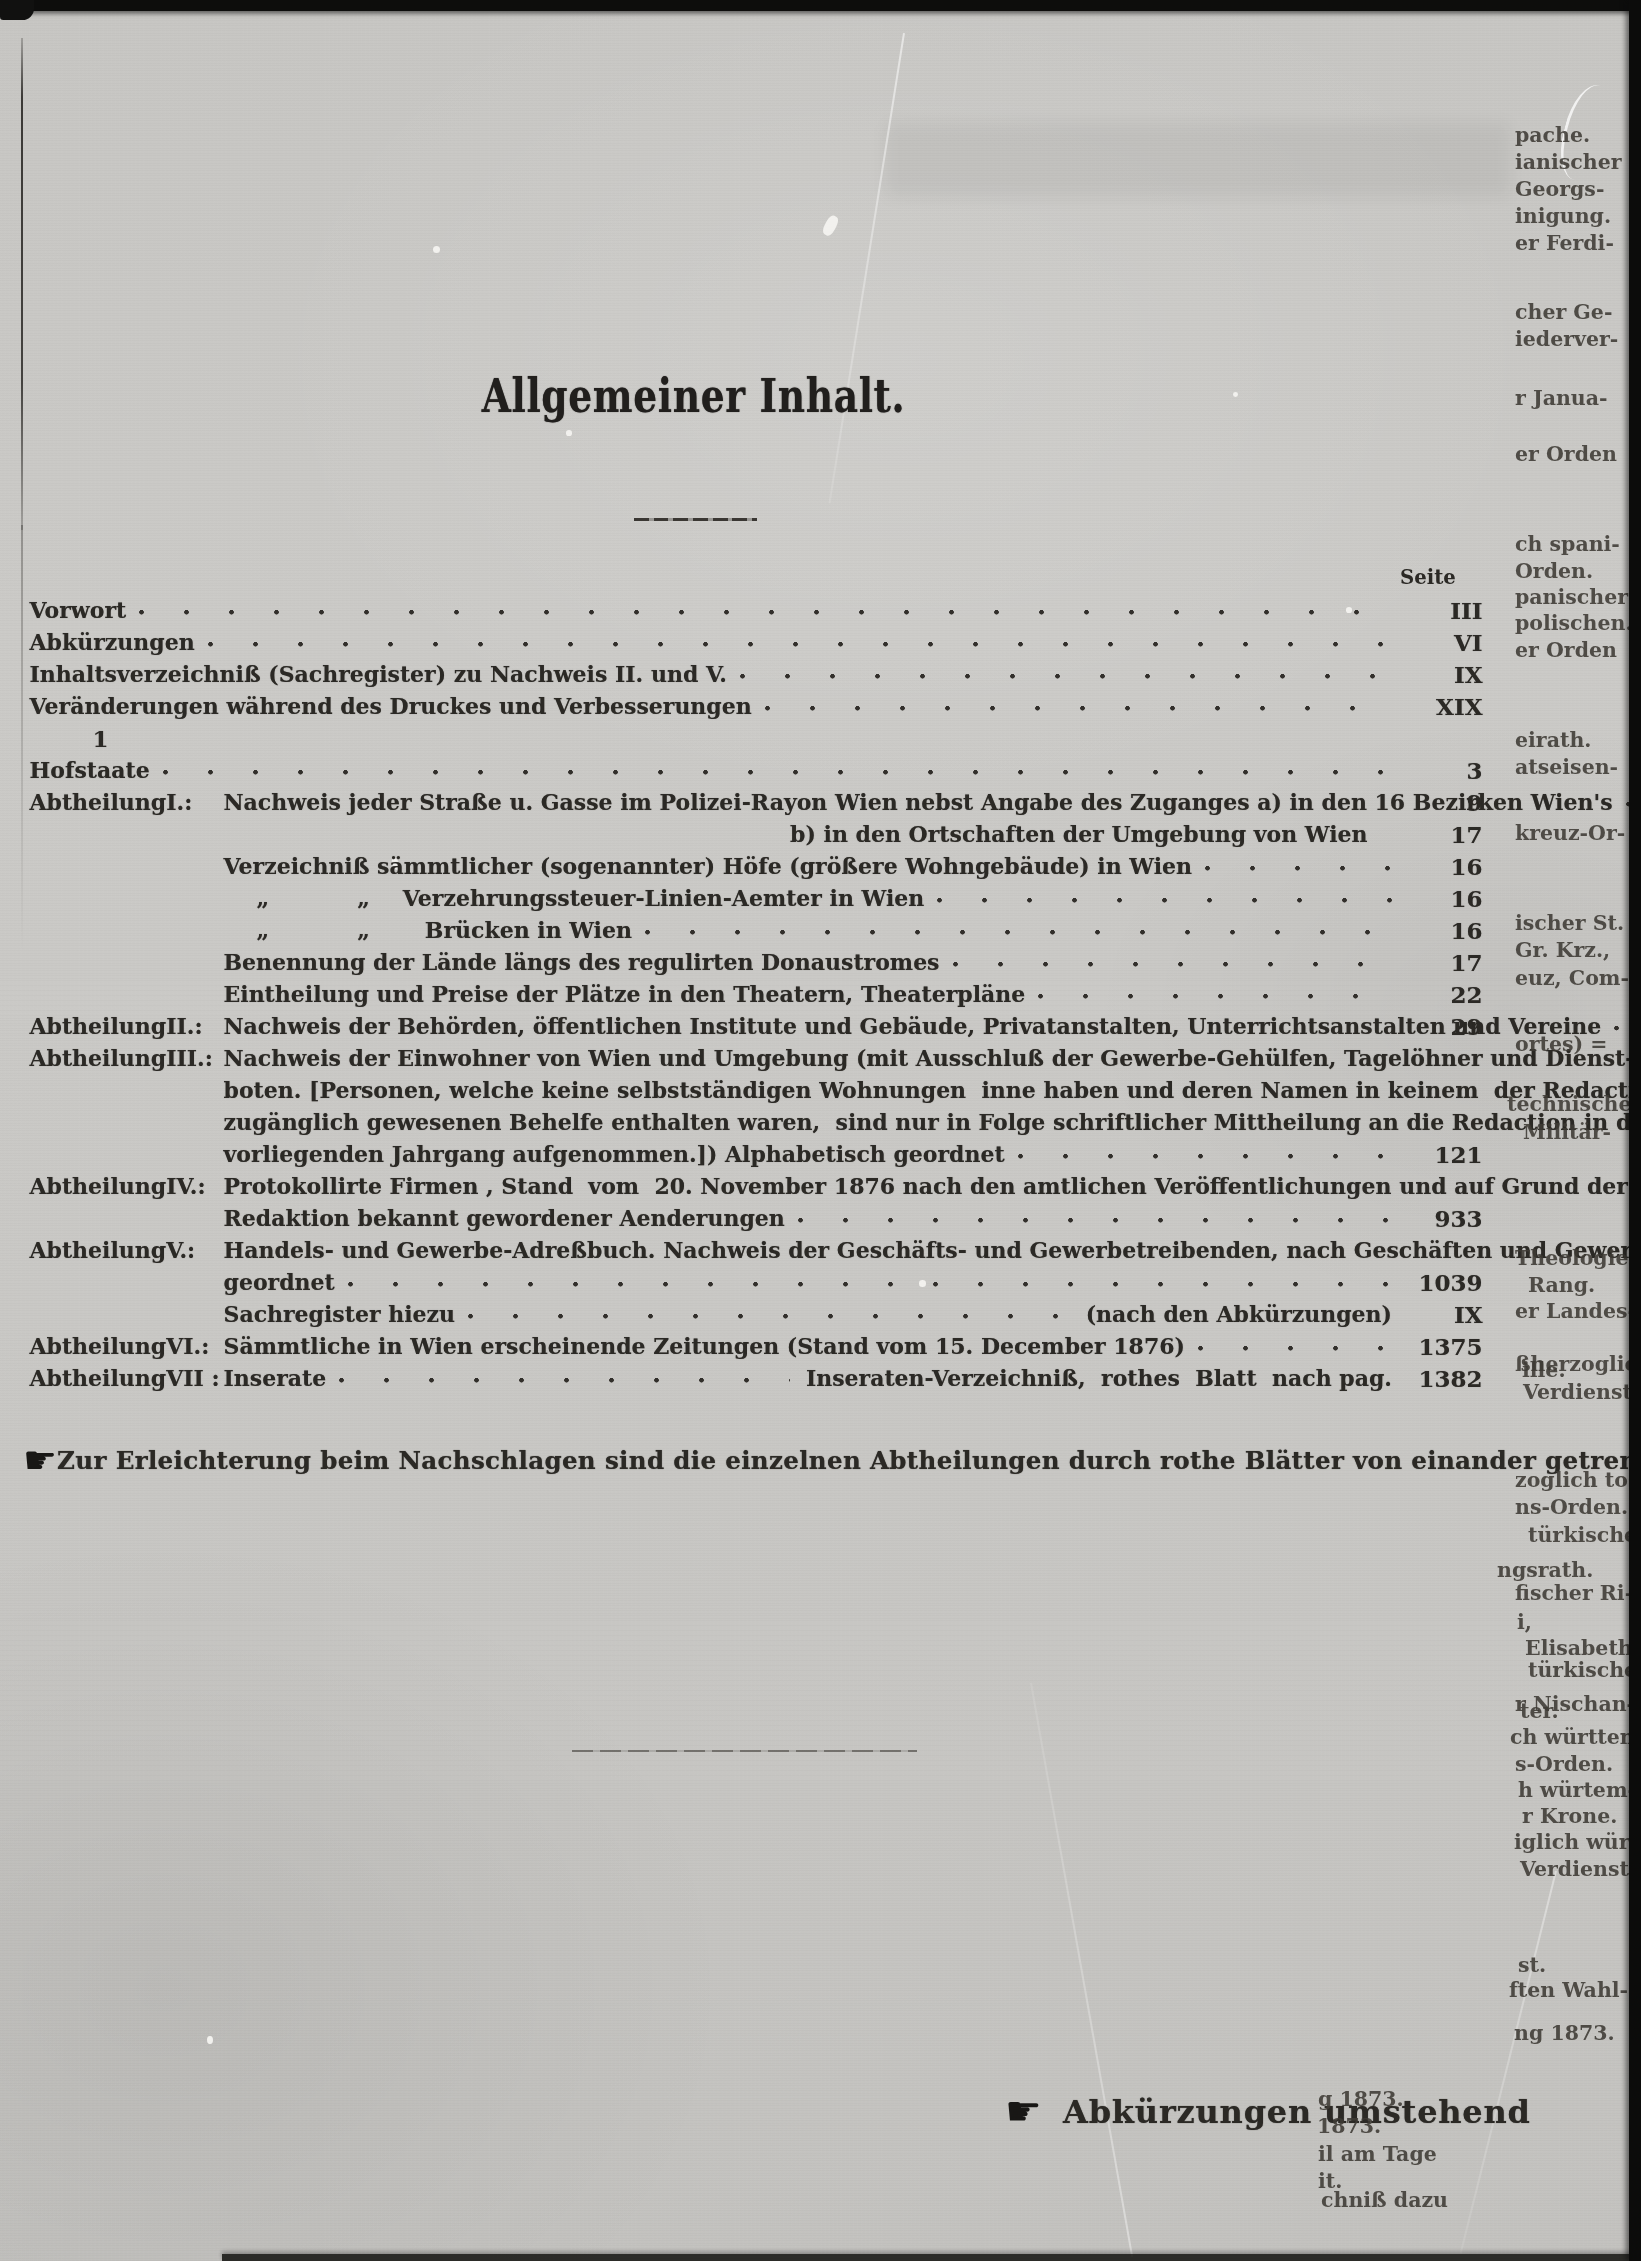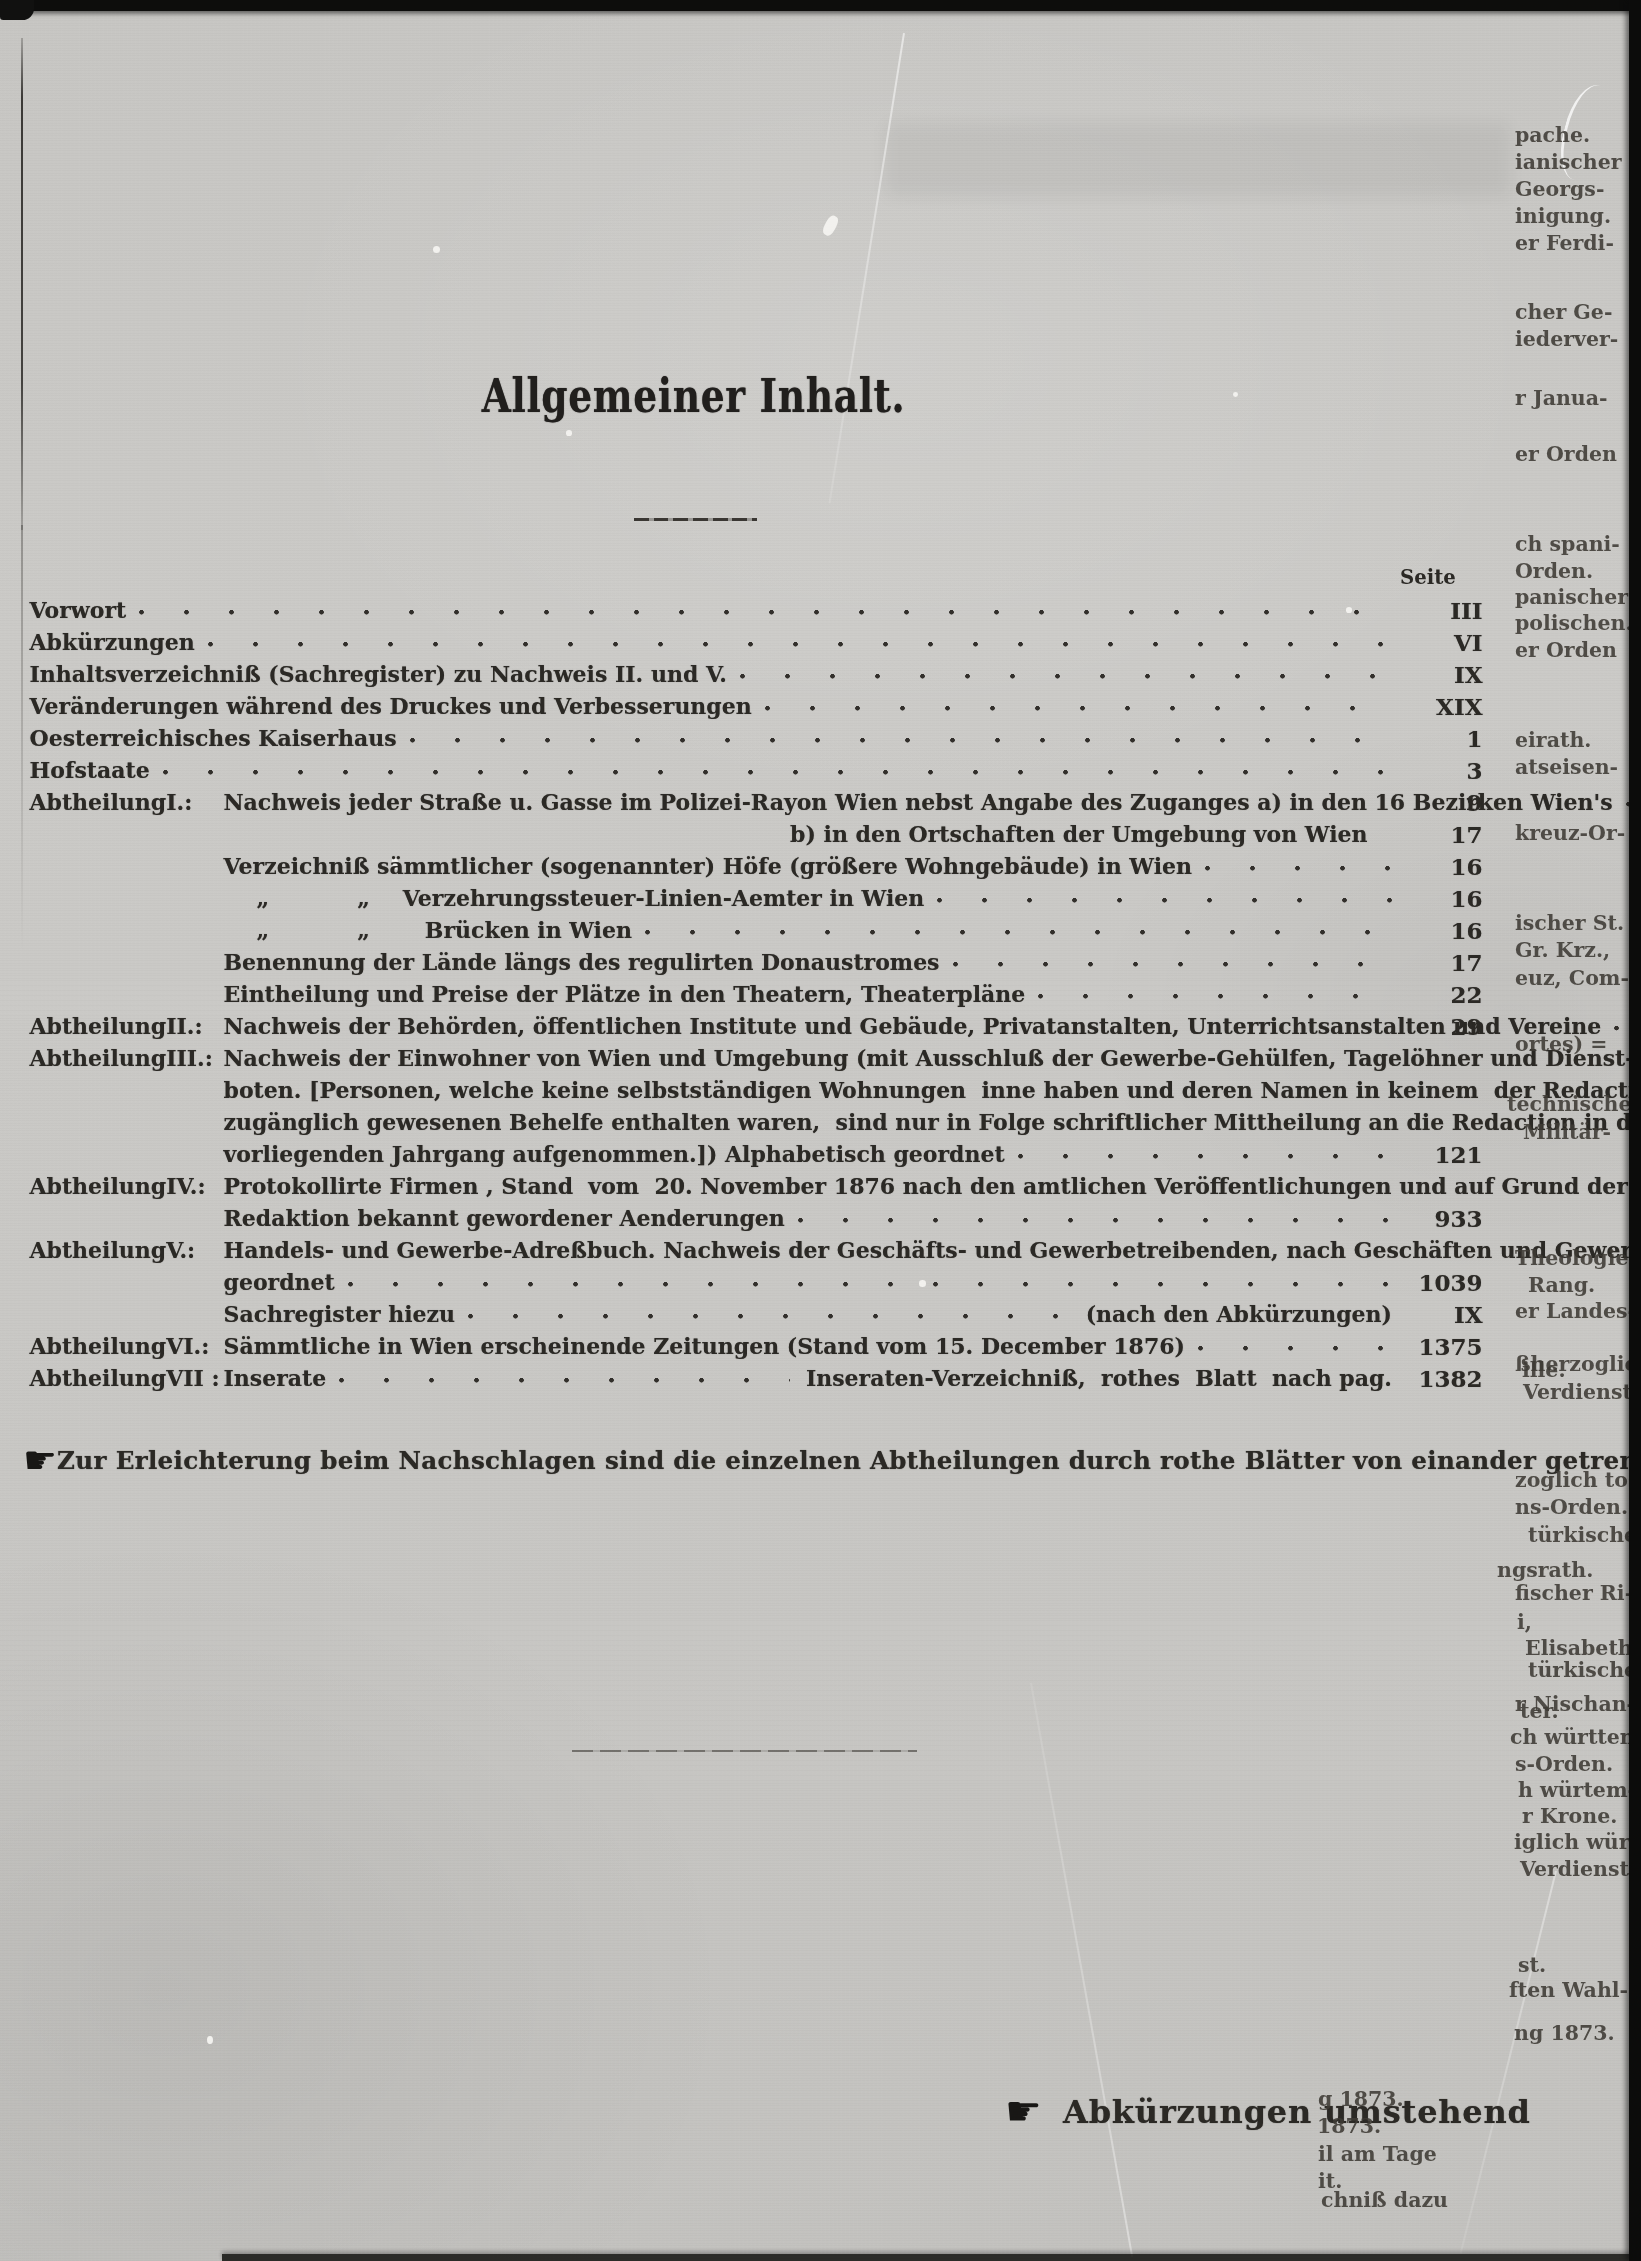--- a/index.html
+++ b/index.html
@@ -136,24 +136,20 @@
         <div class="num-col">IX</div>
       </div>
       <div class="toc-row">
         <div class="toc-content">
           <span class="toc-text">Veränderungen während des Druckes und Verbesserungen</span>
           <div class="leader"></div>
         </div>
         <div class="num-col">XIX</div>
       </div>
       <div class="toc-row">
-        <div class="toc-content">
-          <span class="toc-text">Oesterreichisches Kaiserhaus</span>
-          <div class="leader"></div>
-        </div>
         <div class="num-col">1</div>
       </div>
       <div class="toc-row">
         <div class="toc-content">
           <span class="toc-text">Hofstaate</span>
           <div class="leader"></div>
         </div>
         <div class="num-col">3</div>
       </div>
       <div class="toc-row">

